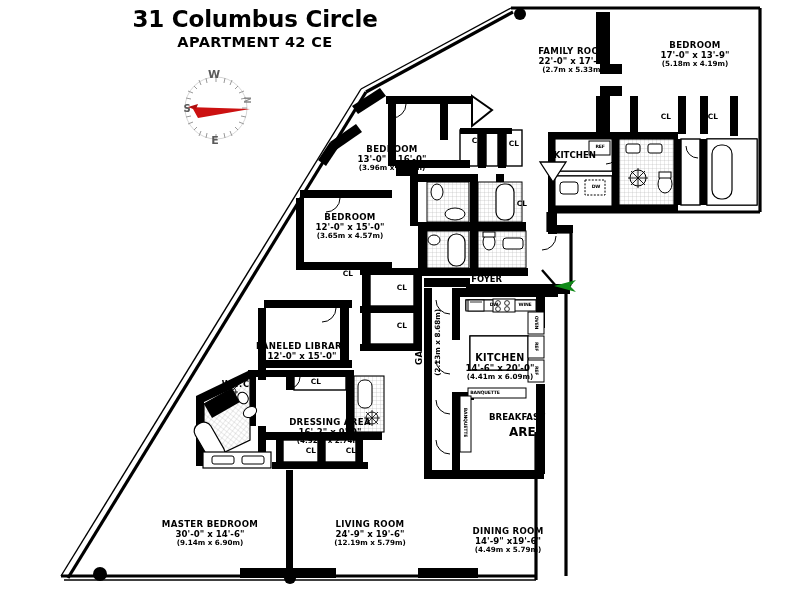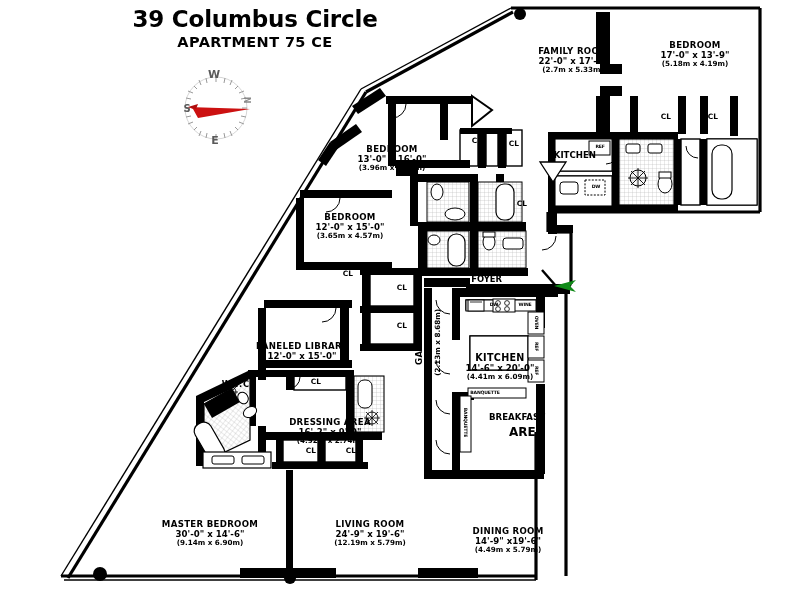--- a/index.html
+++ b/index.html
@@ -343,22 +343,22 @@
   <g fill="none" stroke="#000" stroke-width="2.4">
     <path d="M542 270 L556 286"></path>
     <path d="M556 286 L556 294"></path>
   </g>
 
   <g fill="#fff" stroke="#000" stroke-width="2">
     <path d="M472 96 L492 110 L472 126 Z"></path>
   </g>
 </svg>
 
-<div class="title-main">39 Columbus Circle</div>
-<div class="title-sub">APARTMENT 75 CE</div>
+<div class="title-main">31 Columbus Circle</div>
+<div class="title-sub">APARTMENT 42 CE</div>
 
 <svg class="compass" viewBox="0 0 96 96">
   <g stroke="#9a9a9a" stroke-width="1">
     <circle cx="48" cy="48" r="31" fill="none" stroke="#cccccc" stroke-width="0.8"></circle>
     <g>
       <line x1="48" y1="17" x2="48" y2="22"></line>
         <line x1="48" y1="74" x2="48" y2="79"></line>
       <line x1="17" y1="48" x2="22" y2="48"></line>
         <line x1="74" y1="48" x2="79" y2="48"></line>
       <line x1="26" y1="26" x2="29" y2="29"></line>

